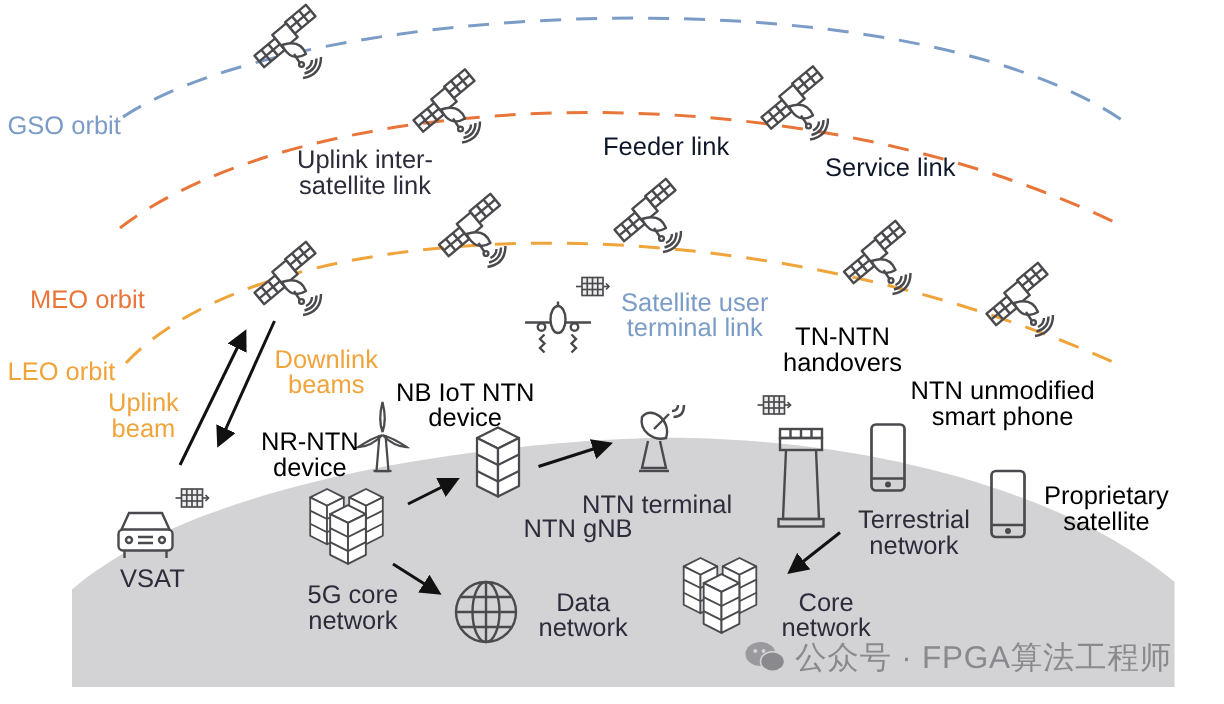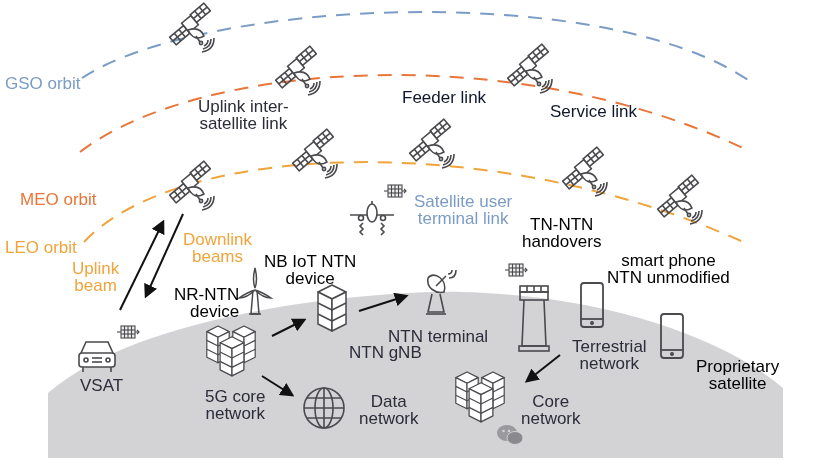--- a/index.html
+++ b/index.html
@@ -197,33 +197,33 @@
 </div>
 <div class="lbl c-leo" style="left:183px;top:231px;">
   <div>Downlink</div>
   <div>beams</div>
 </div>
 
 <div class="lbl c-red" style="left:264px;top:253px;">
   <div>NB IoT NTN</div>
   <div>device</div>
 </div>
-<div class="lbl c-red" style="left:174px;top:286px;text-align:right;">
+<div class="lbl c-red" style="left:174px;top:286px;">
   <div>NR-NTN</div>
   <div>device</div>
 </div>
 <div class="lbl c-red" style="left:522px;top:216px;">
   <div>TN-NTN</div>
   <div>handovers</div>
 </div>
 <div class="lbl c-red" style="left:607px;top:252px;">
+  <div>NTN unmodified</div>
   <div>smart phone</div>
-  <div>NTN unmodified</div>
-</div>
-<div class="lbl c-red" style="left:696px;top:322px;margin-top:36px;">
+</div>
+<div class="lbl c-red" style="left:696px;top:322px;">
   <div>Proprietary</div>
   <div>satellite</div>
 </div>
 
 <div class="lbl c-dark" style="left:80px;top:377px;">VSAT</div>
 <div class="lbl c-dark left" style="left:205px;top:388px;text-align:center;">
   <div>5G core</div>
   <div>network</div>
 </div>
 <div class="lbl c-dark" style="left:301px;top:344px;margin-left:48px;">NTN gNB</div>
@@ -241,13 +241,14 @@
   <div>network</div>
 </div>
 
 <div class="watermark">
   <svg class="wm-icon" viewBox="0 0 28 22">
     <ellipse cx="11" cy="9" rx="10" ry="8" fill="#9a9a9e"></ellipse>
     <ellipse cx="19" cy="14" rx="8" ry="6.5" fill="#8a8a8e" stroke="#d3d3d6" stroke-width="1"></ellipse>
     <circle cx="7.5" cy="7" r="1.3" fill="#d3d3d6"></circle>
     <circle cx="13" cy="7" r="1.3" fill="#d3d3d6"></circle>
   </svg>
+  <span>公众号 · FPGA算法工程师</span>
 </div>
 
 </body></html>

